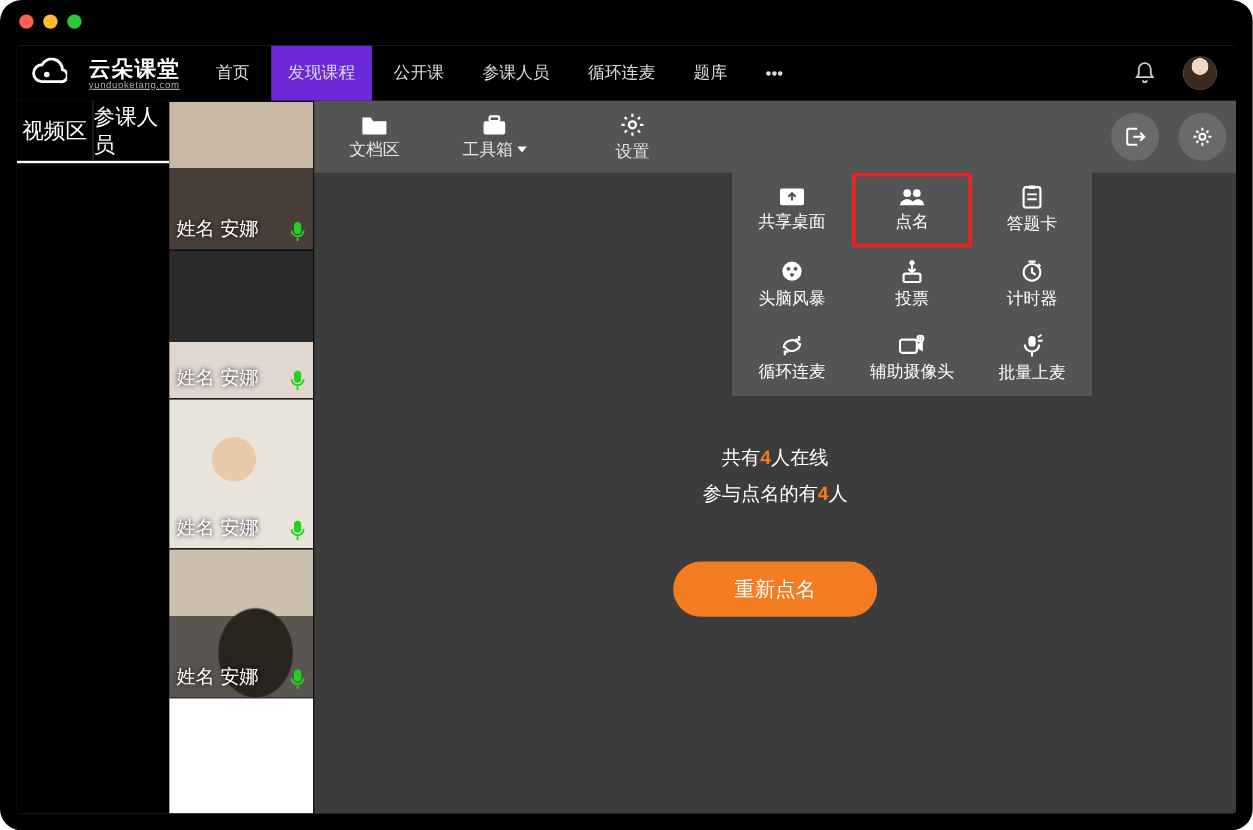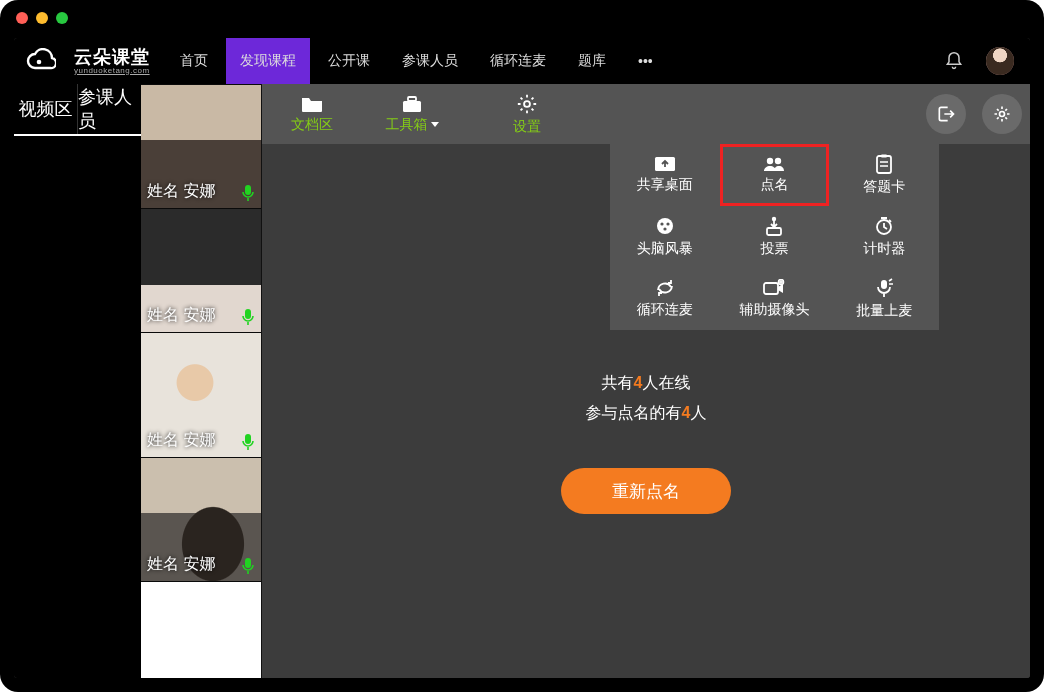--- a/index.html
+++ b/index.html
@@ -26,26 +26,26 @@
   .tab { flex:1; color:#fff; font-size:18px; display:flex; align-items:center; justify-content:center; cursor:pointer;}
   .tab:first-child { border-right:1px solid #333;}
   .vlist { flex:1; overflow:hidden; display:flex; flex-direction:column;}
   .vitem { height:128px; background:#222; position:relative; border-top:1px solid #0a0a0a;}
   .vitem-last{height:100px; background:#fff;}
   .name { position:absolute; left:6px; bottom:6px; color:#fff; font-size:16px; text-shadow:0 0 4px #000;}
   .mic { position:absolute; right:6px; bottom:6px; color:#21d321; }
   .thumb { position:absolute; inset:0; }
   
   .main { flex:1; background:#3c3c3c; display:flex; flex-direction:column; position:relative;}
-  .toolbar { height:60px; background:#545454; display:flex; align-items:stretch; color:#84cc16; font-size:14px;}
+  .toolbar { height:60px; background:#545454; display:flex; align-items:stretch; color:#e5e5e5; font-size:14px;}
   .tb-item { width:100px; display:flex; flex-direction:column; align-items:center; justify-content:center; gap:3px; cursor:pointer;}
   .tb-item.docs{width:100px;}
   .tb-spacer{flex:1;}
   .tb-round { width:40px; height:40px; border-radius:50%; background:#6a6a6a; display:flex; align-items:center; justify-content:center; margin:10px 8px; cursor:pointer;}
-  .dropdown { position:absolute; top:60px; left:348px; width:329px; background:#545454; display:grid; grid-template-columns:repeat(3,1fr); z-index:10;}
+  .dropdown { position:absolute; top:60px; left:348px; width:300px; background:#545454; display:grid; grid-template-columns:repeat(3,1fr); z-index:10;}
   .dd-item { height:62px; display:flex; flex-direction:column; align-items:center; justify-content:center; gap:4px; color:#fff; font-size:14px; cursor:pointer;}
   .dd-highlight { box-shadow: inset 0 0 0 3px #e22;}
   .content { flex:1; display:flex; flex-direction:column; align-items:center; justify-content:center; color:#fff; padding-top:60px;}
   .stats { text-align:center; font-size:16px; line-height:1.9;}
   .num { color:#f47b20; font-weight:600;}
   .progress-row { display:flex; align-items:center; gap:12px; margin-top:10px; font-size:16px;}
   .bar { width:306px; height:12px; border-radius:7px; background:#f47b20;}
   .btn { margin-top:40px; background:#f47b20; color:#fff; border:none; border-radius:26px; width:170px; height:46px; font-size:17px; cursor:pointer;}
   svg{display:block;}
   .caret{display:inline-block;width:0;height:0;border-left:4px solid transparent;border-right:4px solid transparent;border-top:5px solid #fff;margin-left:3px;vertical-align:middle;}

